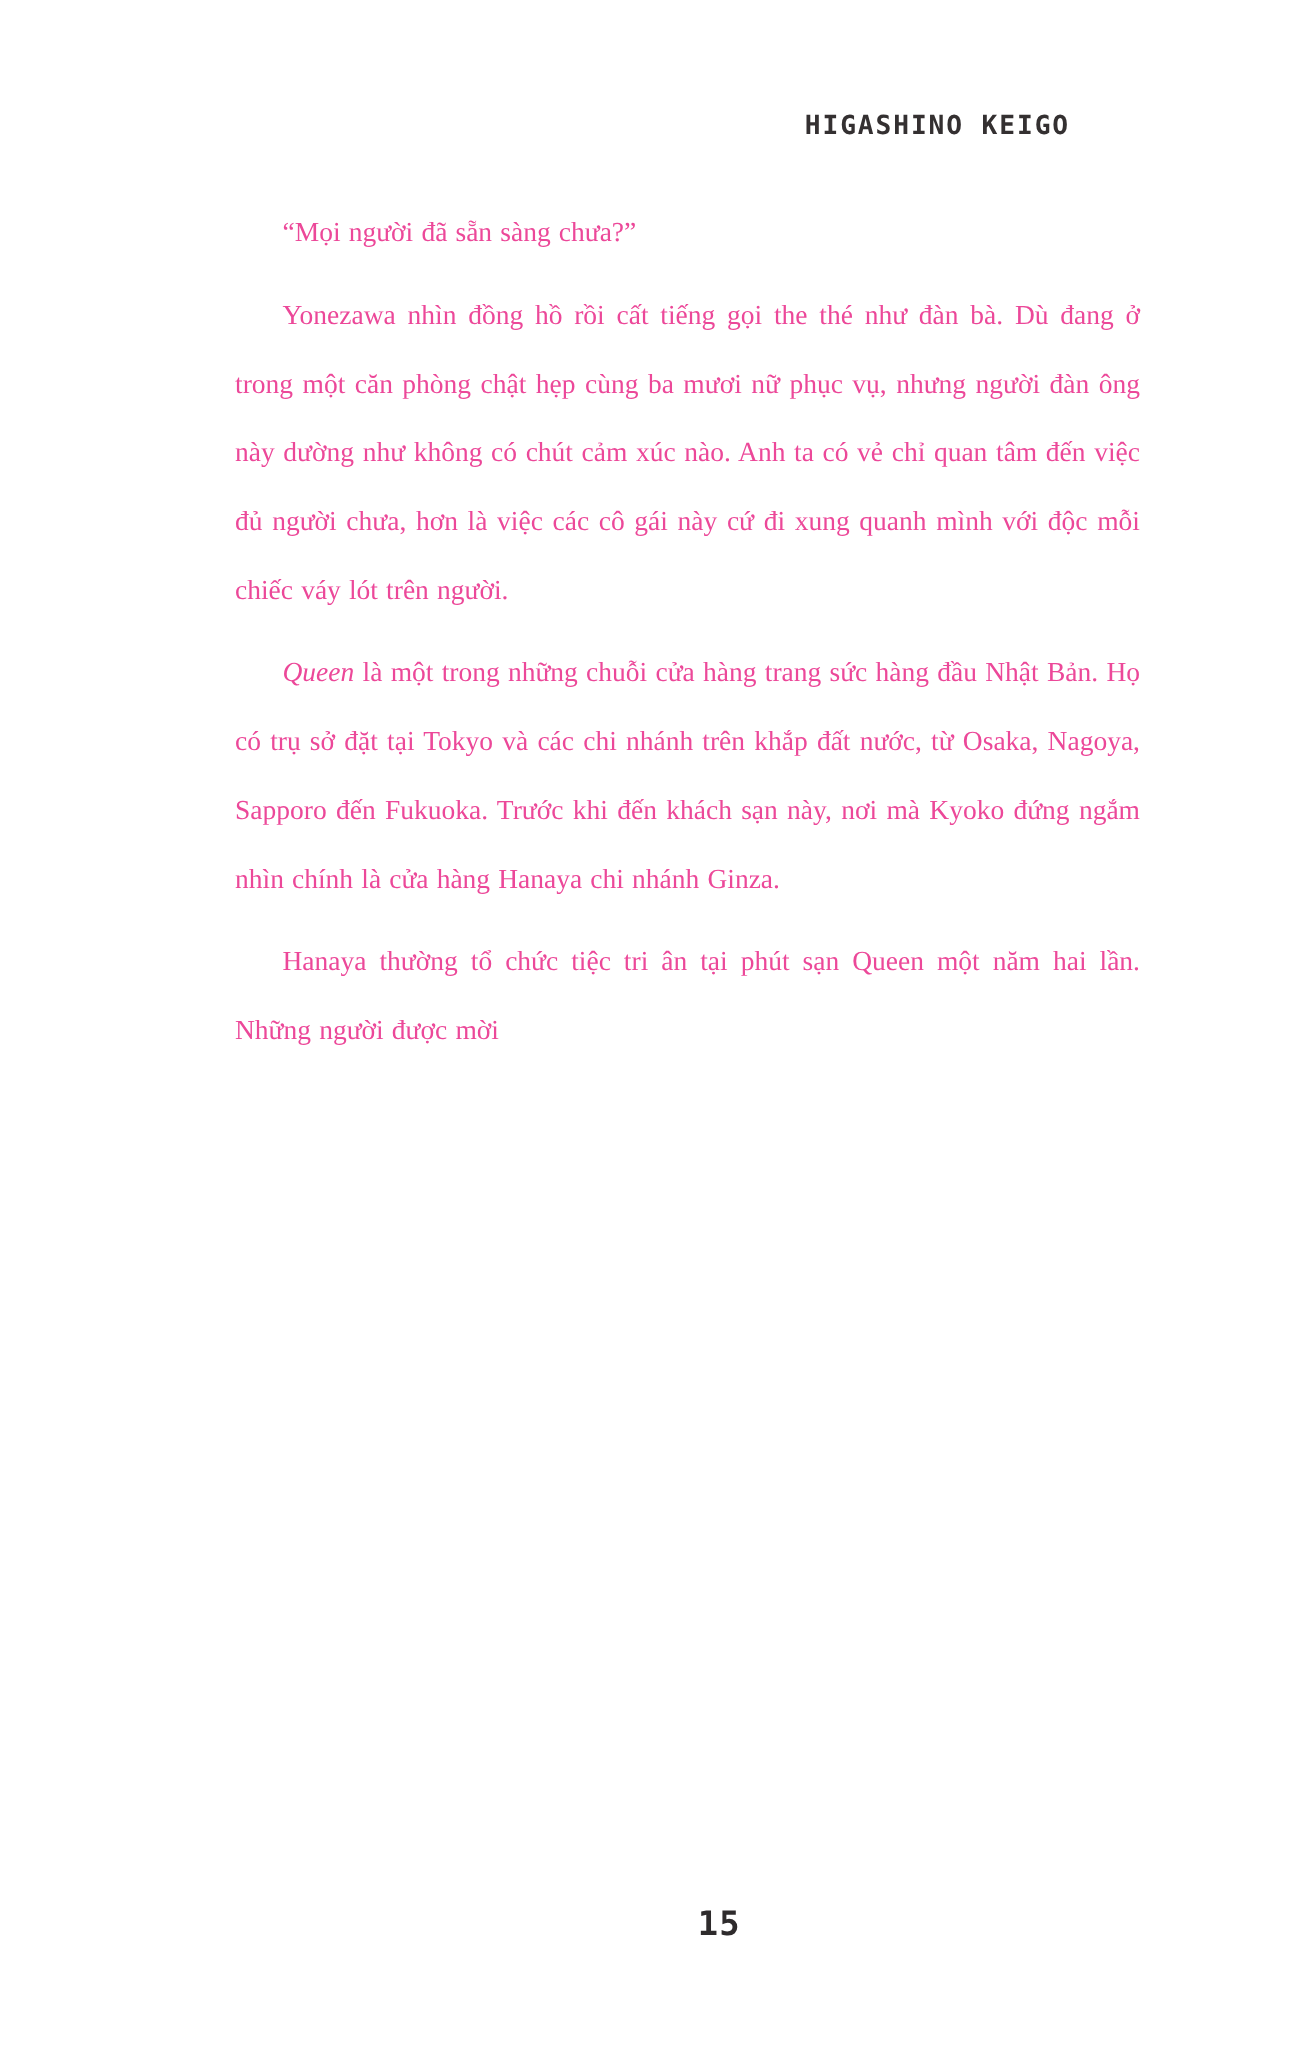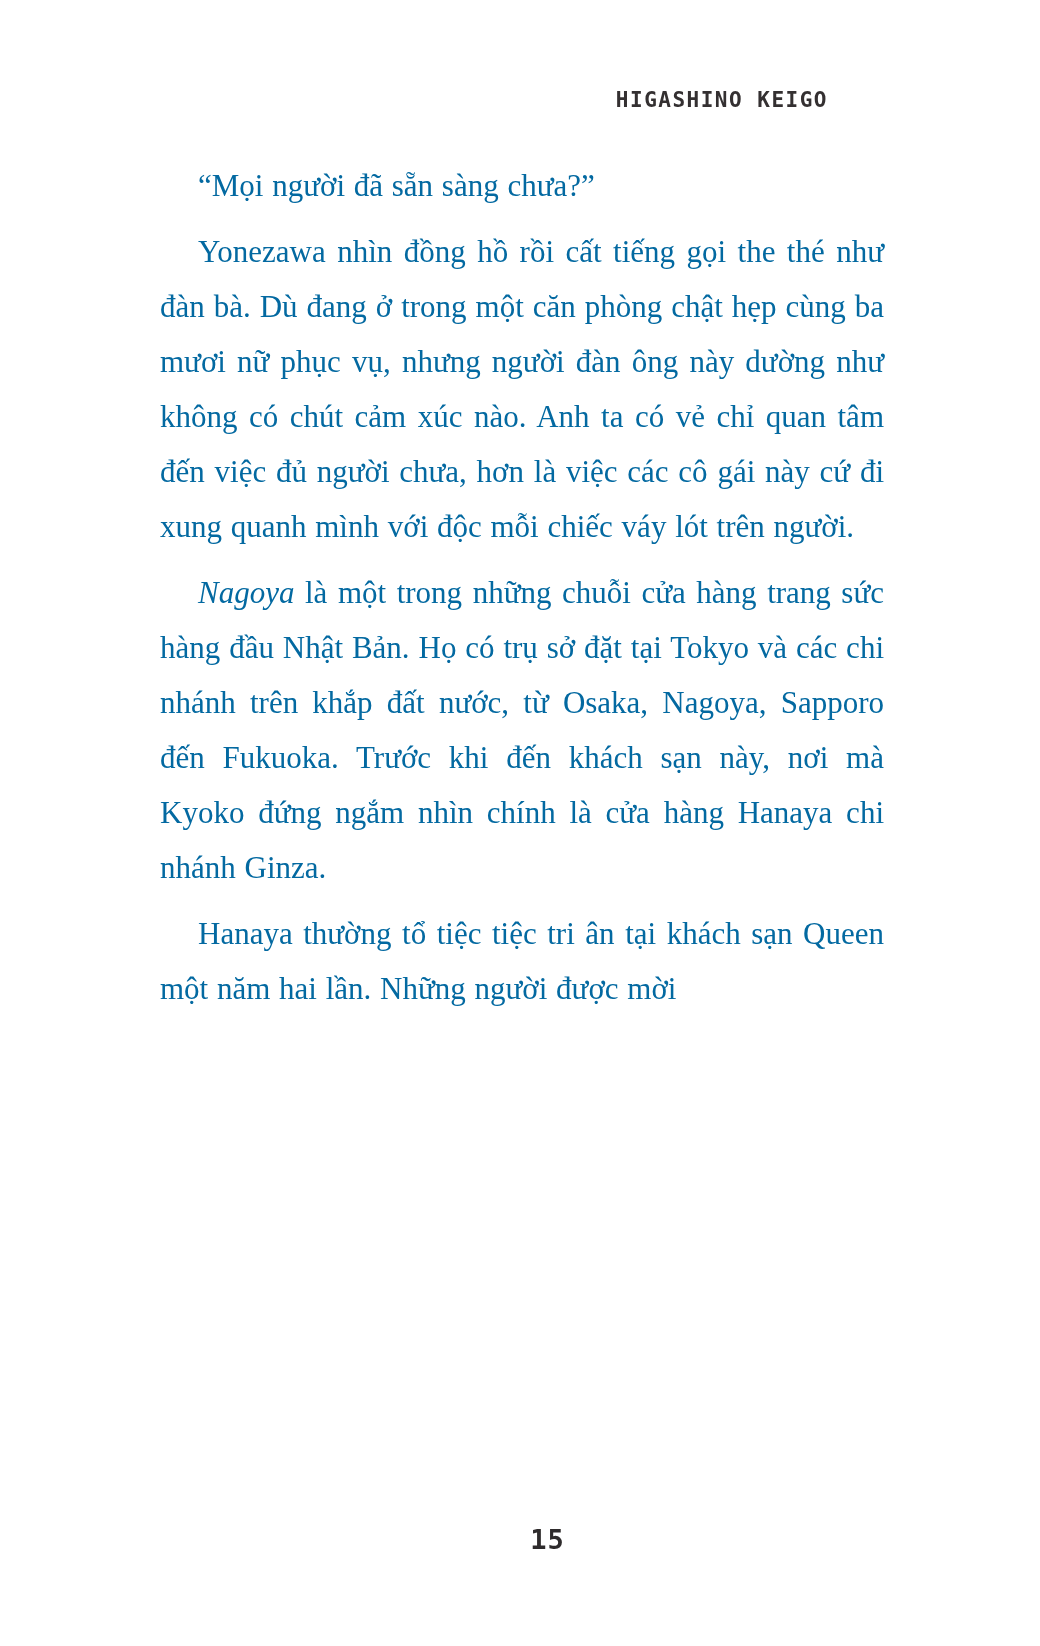--- a/index.html
+++ b/index.html
@@ -8,45 +8,46 @@
     background: #ffffff;
   }
   .page {
     position: relative;
     width: 980px;
     height: 1646px;
     background: #ffffff;
     color: #1d1b1a;
     font-family: "Liberation Serif", serif;
     overflow: hidden;
+    margin-left: 28px;
   }
   .running-header {
     position: absolute;
     top: 88px;
     right: 152px;
     font-family: "DejaVu Sans Mono", monospace;
     font-weight: 700;
     font-size: 21px;
     letter-spacing: 1.5px;
     color: #343031;
     white-space: nowrap;
   }
   .body-text {
     position: absolute;
     left: 160px;
     top: 158px;
     width: 724px;
   }
   .para {
     margin: 0 0 11px 0;
-    font-size: 31px;
+    font-size: 22px;
     line-height: 55px;
     text-align: justify;
     text-indent: 38px;
-    color: #0369a1;
+    color: #ec4899;
     word-spacing: 1px;
   }
   .para:last-child {
     margin-bottom: 0;
   }
   .lead-italic {
     font-style: italic;
   }
   .page-number {
     position: absolute;
@@ -70,21 +71,21 @@
   <div class="running-header">HIGASHINO KEIGO</div>
 
   <main class="body-text">
 
     <p class="para"><span>“Mọi người đã sẵn sàng chưa?”</span></p>
 
     <p class="para"><span>Yonezawa nhìn đồng hồ rồi cất tiếng gọi the thé như đàn bà. Dù đang ở trong một căn phòng chật hẹp cùng ba mươi nữ phục vụ, nhưng người đàn ông này dường như không có chút cảm xúc nào. Anh ta có vẻ chỉ quan tâm đến việc đủ người chưa, hơn là việc các cô gái này cứ đi xung quanh mình với độc mỗi chiếc váy lót trên người.</span></p>
 
 
 
-    <p class="para"><i class="lead-italic">Nagoya</i><span> là một trong những chuỗi cửa hàng trang sức hàng đầu Nhật Bản. Họ có trụ sở đặt tại Tokyo và các chi nhánh trên khắp đất nước, từ Osaka, Nagoya, Sapporo đến Fukuoka. Trước khi đến khách sạn này, nơi mà Kyoko đứng ngắm nhìn chính là cửa hàng Hanaya chi nhánh Ginza.</span></p>
+    <p class="para"><i class="lead-italic">Queen</i><span> là một trong những chuỗi cửa hàng trang sức hàng đầu Nhật Bản. Họ có trụ sở đặt tại Tokyo và các chi nhánh trên khắp đất nước, từ Osaka, Nagoya, Sapporo đến Fukuoka. Trước khi đến khách sạn này, nơi mà Kyoko đứng ngắm nhìn chính là cửa hàng Hanaya chi nhánh Ginza.</span></p>
 
-    <p class="para"><span>Hanaya thường tổ tiệc tiệc tri ân tại khách sạn Queen một năm hai lần. Những người được mời</span></p>
+    <p class="para"><span>Hanaya thường tổ chức tiệc tri ân tại phút sạn Queen một năm hai lần. Những người được mời</span></p>
 
   </main>
 
   <div class="page-number">15</div>
 
 </div>
 
 </body></html>

